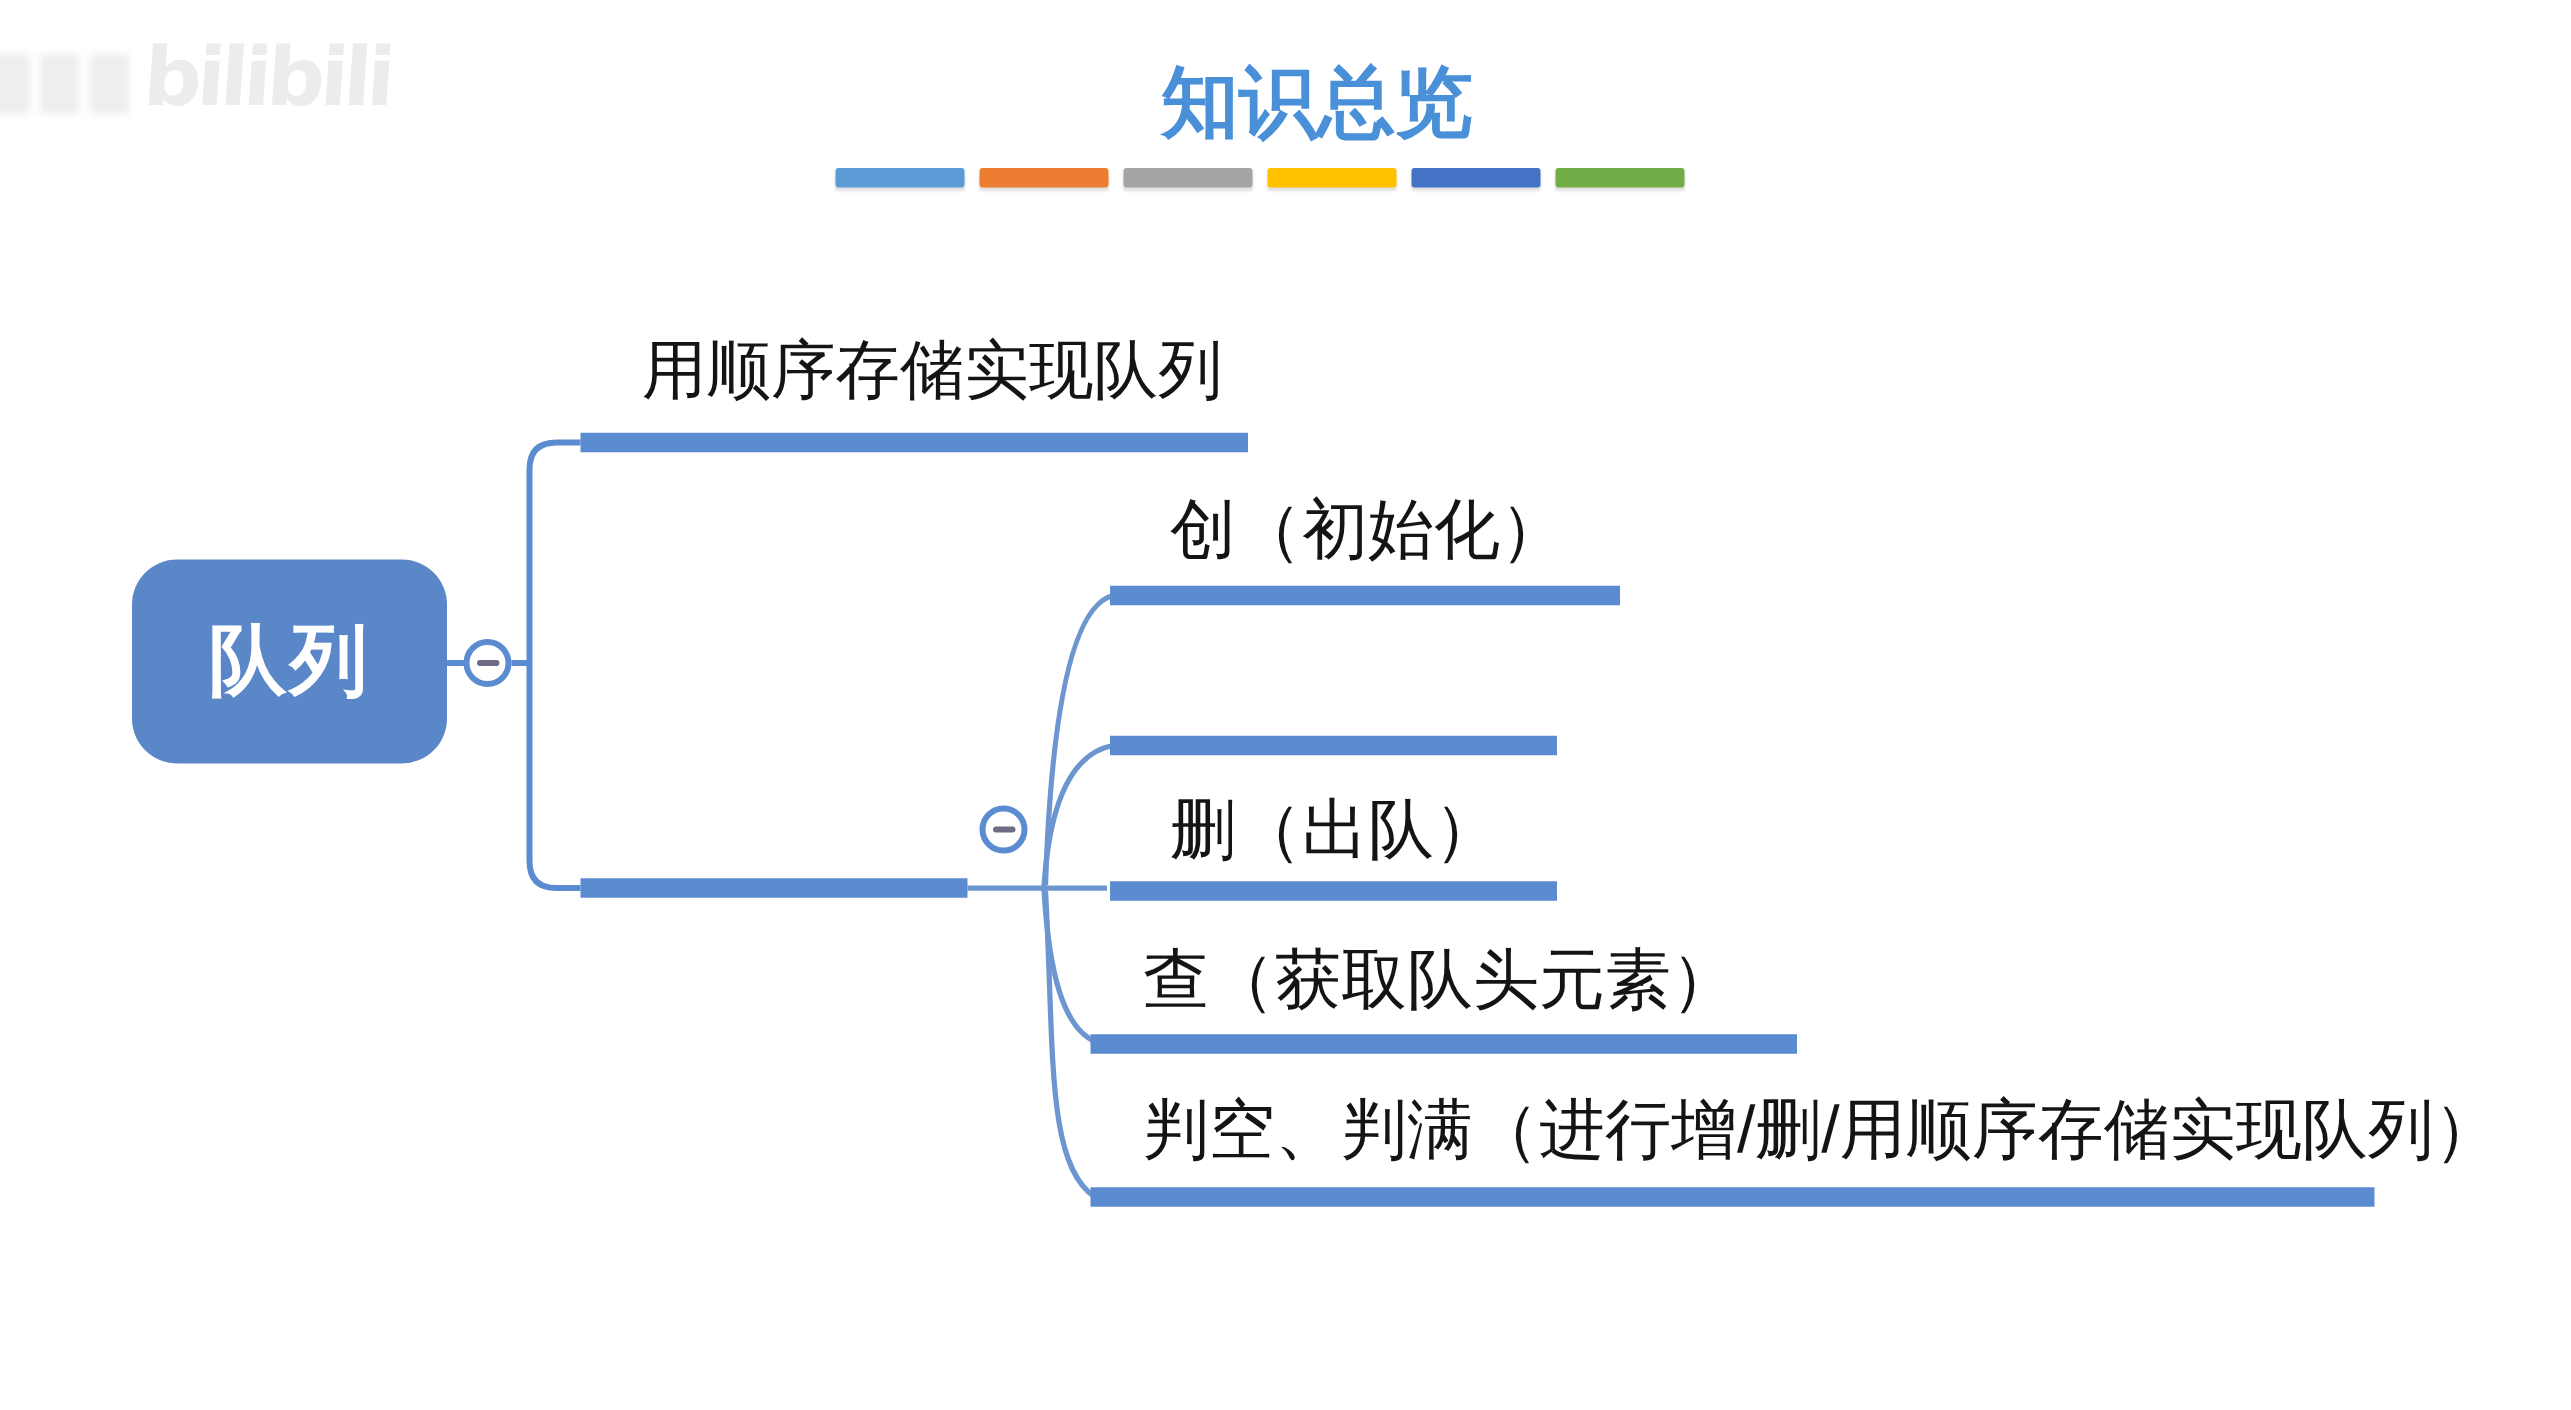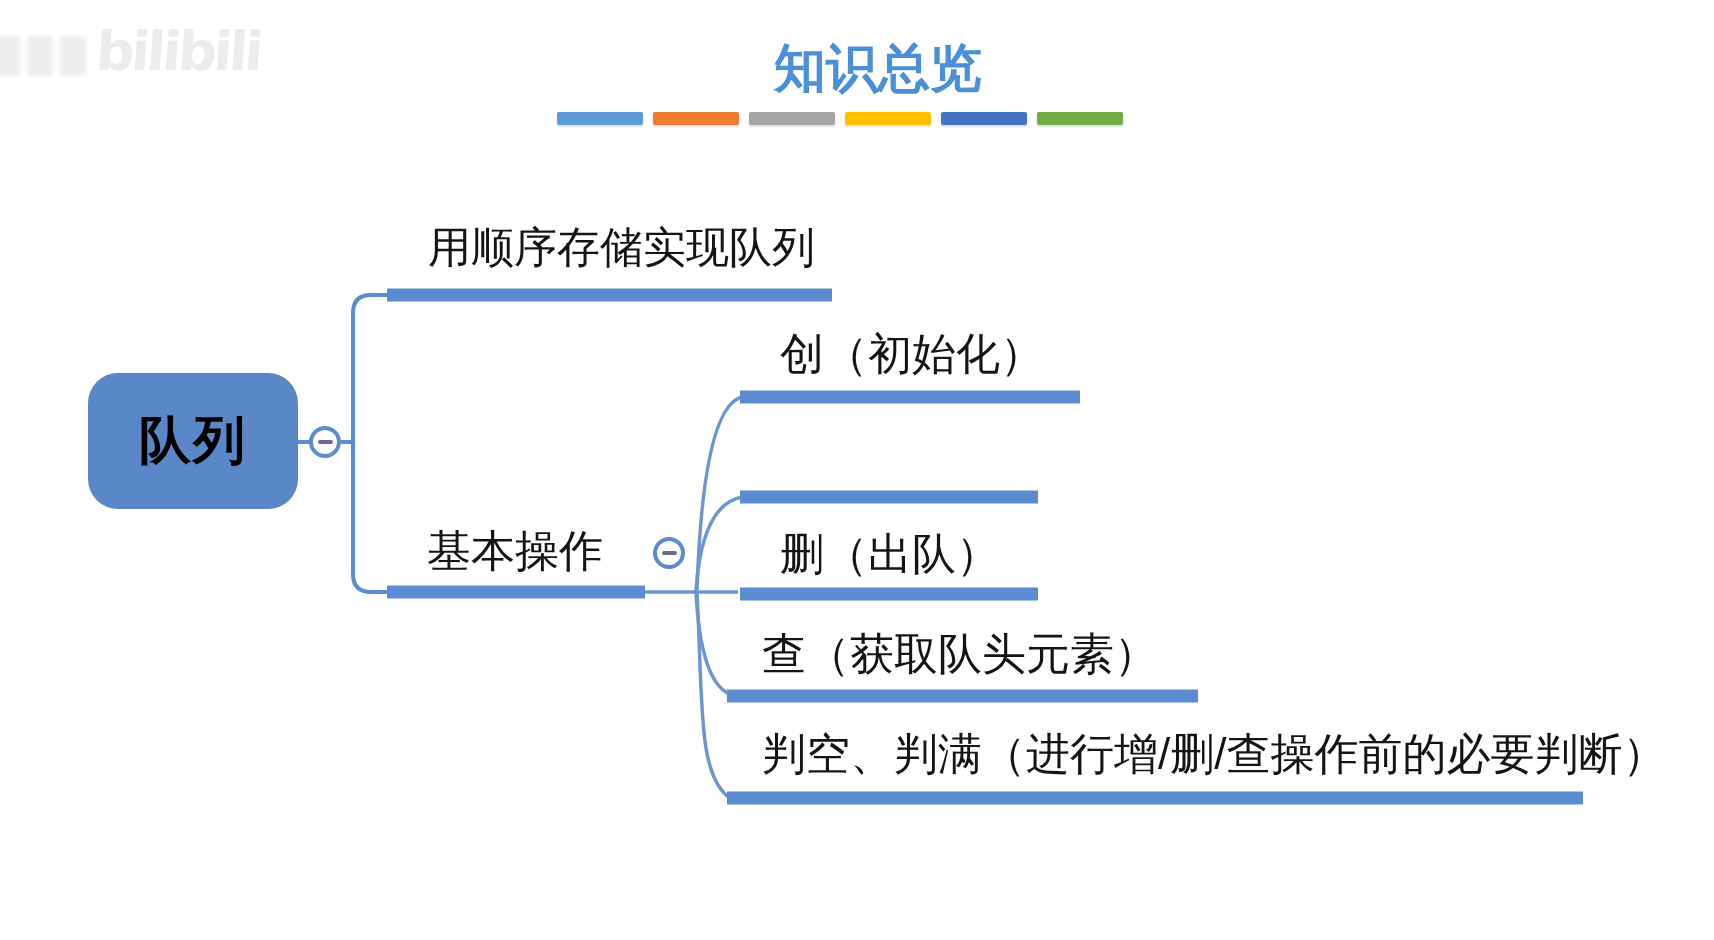--- a/index.html
+++ b/index.html
@@ -24,21 +24,21 @@
     font-family:Liberation Mono, monospace;
     font-size:52px;font-weight:700;white-space:nowrap;margin-left:32px;}
   .legend{position:absolute;top:112px;left:557px;display:flex;gap:10px;}
   .legend .bar{width:86px;height:13px;border-radius:2px;
     box-shadow:0 2px 2px rgba(0,0,0,.12);}
   
   svg.links{position:absolute;left:0;top:0;}
   .root-node{position:absolute;left:88px;top:373px;width:210px;height:136px;
     background:#5a87c8;border-radius:30px;
     display:flex;align-items:center;justify-content:center;}
-  .root-node .root-label{color:#000000;font-size:52px;font-weight:700;letter-spacing:2px;}
+  .root-node .root-label{color:#ffffff;font-size:52px;font-weight:700;letter-spacing:2px;}
   .collapse-btn{position:absolute;width:32px;height:32px;border-radius:50%;
     background:#ffffff;border:4px solid #5b8bd0;box-sizing:border-box;
     display:flex;align-items:center;justify-content:center;cursor:pointer;}
   .collapse-btn .minus{width:15px;height:4px;border-radius:2px;background:#6f6a85;}
   .label{position:absolute;color:#141414;font-size:44px;font-weight:500;
     white-space:nowrap;line-height:1;}
 </style>
 </head>
 <body>
 
@@ -88,20 +88,19 @@
   </div>
 
   <div class="collapse-btn" style="left:309px;top:426px;">
     <div class="minus"></div>
   </div>
   <div class="collapse-btn" style="left:653px;top:537px;">
     <div class="minus"></div>
   </div>
 
   <div class="label" style="left:428px;top:226px;font-size:43px;">用顺序存储实现队列</div>
-  <div class="label" style="left:427px;top:529px;">基本操作</div>
 
   <div class="label" style="left:780px;top:332px;">创（初始化）</div>
   <div class="label" style="left:762px;top:632px;">查（获取队头元素）</div>
   <div class="label" style="left:780px;top:532px;">删（出队）</div>
-  <div class="label" style="left:762px;top:732px;">判空、判满（进行增/删/查操作前的必要判断）</div>
+  <div class="label" style="left:762px;top:732px;">判空、判满（进行增/删/用顺序存储实现队列）</div>
 
 </div>
 
 </body></html>

